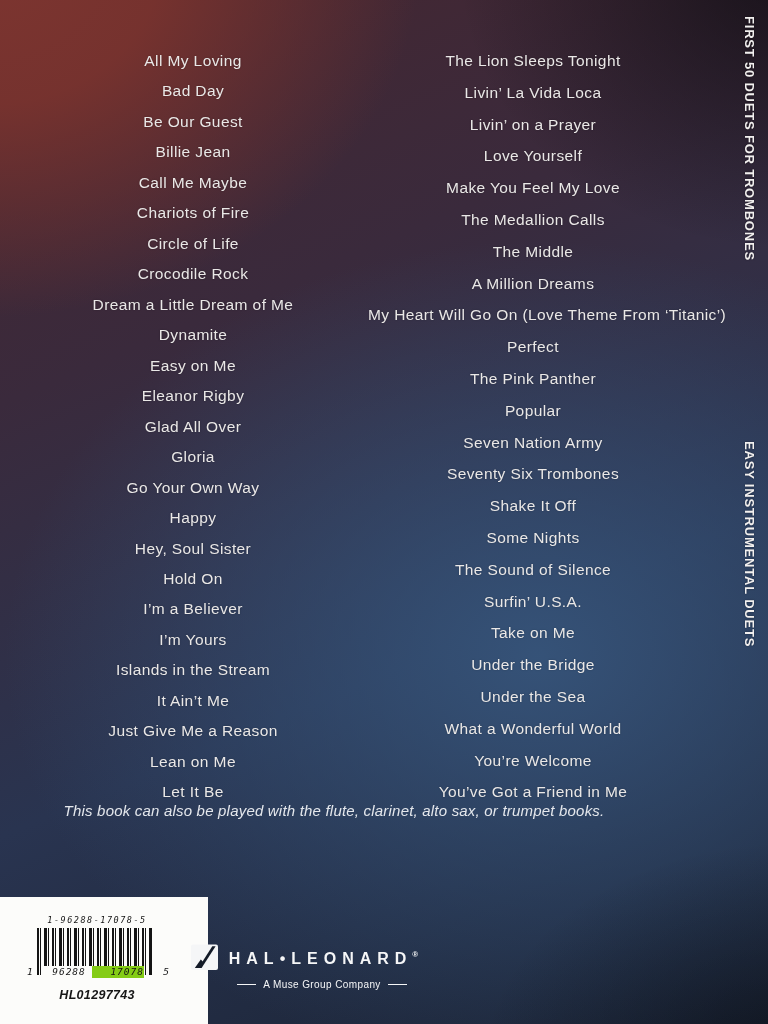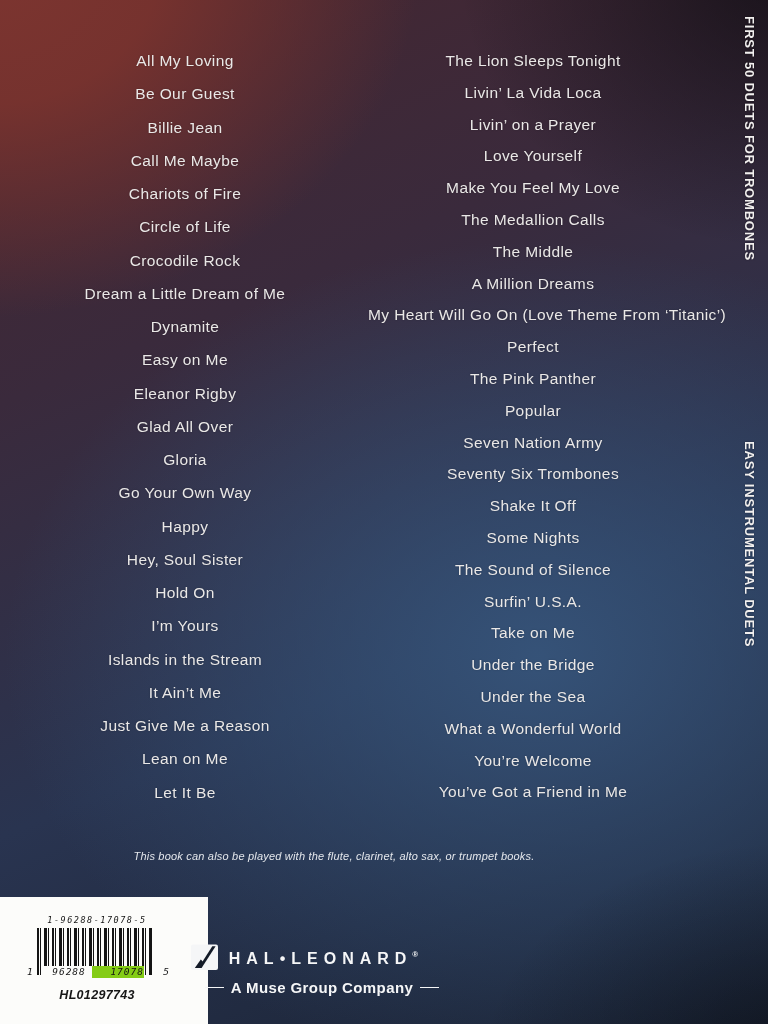--- a/index.html
+++ b/index.html
@@ -16,38 +16,38 @@
       radial-gradient(ellipse 430px 310px at 103% 104%, rgba(8,10,16,0.55), rgba(8,10,16,0) 72%),
       radial-gradient(ellipse 720px 560px at 70% 64%, rgba(54,84,122,0.95), rgba(54,84,122,0) 74%),
       linear-gradient(157deg, #46262f 0%, #3a2a3c 30%, #293450 62%, #1a2334 100%);
   }
   
   .col{
     position:absolute;top:53px;height:747px;
     display:flex;flex-direction:column;justify-content:space-between;
     text-align:center;
   }
-  .col-left{left:20px;width:330px;}
+  .col-left{left:28px;width:330px;}
   .col-right{left:368px;width:330px;}
   .song{
     color:#eae8e7;font-size:15.5px;letter-spacing:0.4px;line-height:1;
     white-space:nowrap;text-shadow:0 0 2px rgba(0,0,0,0.25);
   }
   
   .spine{
     position:absolute;right:11px;color:#f2f0ef;font-weight:bold;
     font-size:13px;letter-spacing:0.8px;writing-mode:vertical-rl;
     white-space:nowrap;text-shadow:0 0 2px rgba(0,0,0,0.4);
   }
   .spine-top{top:16px;}
   .spine-bottom{top:441px;}
   
   .note{
-    position:absolute;top:850px;left:0;width:668px;text-align:center;
-    font-style:italic;font-size:11px;letter-spacing:0.2px;color:#e4e7ec;
+    position:absolute;top:802px;left:0;width:668px;text-align:center;
+    font-style:italic;font-size:15px;letter-spacing:0.2px;color:#e4e7ec;
   }
   
   .barcode-box{
     position:absolute;left:0;top:897px;width:208px;height:127px;
     background:#fcfcfa;
   }
   .barcode-inner{position:absolute;left:22px;top:0;width:150px;height:100%;font-style:italic;}
   .bc-top-num{
     position:absolute;top:18px;width:100%;text-align:center;
     font-family:"DejaVu Sans Mono",monospace;font-size:8.5px;letter-spacing:1.5px;color:#141414;
@@ -76,47 +76,49 @@
     position:absolute;top:942px;left:0;width:608px;
     display:flex;flex-direction:column;align-items:center;color:#f5f6f7;justify-content:flex-end;
   }
   .logo-row{display:flex;align-items:center;gap:9px;}
   .logo-name{
     font-size:16px;font-weight:bold;letter-spacing:6px;white-space:nowrap;
   }
   .logo-reg{font-size:8px;vertical-align:7px;letter-spacing:0;}
   .logo-tagline{
     display:flex;align-items:center;gap:7px;margin-top:3px;margin-left:36px;
-    font-size:15px;font-weight:bold;letter-spacing:0.4px;white-space:nowrap;
+    font-size:10px;font-weight:normal;letter-spacing:0.4px;white-space:nowrap;
   }
   .tag-rule{width:19px;height:1px;background:#f5f6f7;}
 </style>
 </head>
 <body>
 
 <div class="page">
 
   <div class="col col-left">
       <div class="song">All My Loving</div>
+      <div class="song">Bad Day</div>
       <div class="song">Be Our Guest</div>
       <div class="song">Billie Jean</div>
       <div class="song">Call Me Maybe</div>
       <div class="song">Chariots of Fire</div>
       <div class="song">Circle of Life</div>
       <div class="song">Crocodile Rock</div>
       <div class="song">Dream a Little Dream of Me</div>
       <div class="song">Dynamite</div>
       <div class="song">Easy on Me</div>
       <div class="song">Eleanor Rigby</div>
       <div class="song">Glad All Over</div>
       <div class="song">Gloria</div>
       <div class="song">Go Your Own Way</div>
       <div class="song">Happy</div>
       <div class="song">Hey, Soul Sister</div>
       <div class="song">Hold On</div>
+      <div class="song">I’m a Believer</div>
       <div class="song">I’m Yours</div>
       <div class="song">Islands in the Stream</div>
       <div class="song">It Ain’t Me</div>
       <div class="song">Just Give Me a Reason</div>
       <div class="song">Lean on Me</div>
       <div class="song">Let It Be</div>
     </div>
   <div class="col col-right">
       <div class="song">The Lion Sleeps Tonight</div>
       <div class="song">Livin’ La Vida Loca</div>

